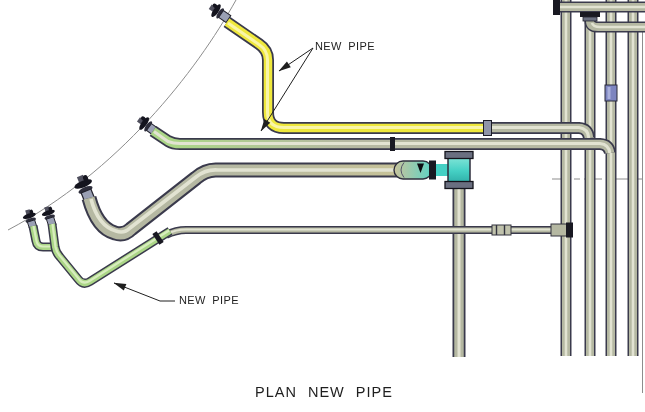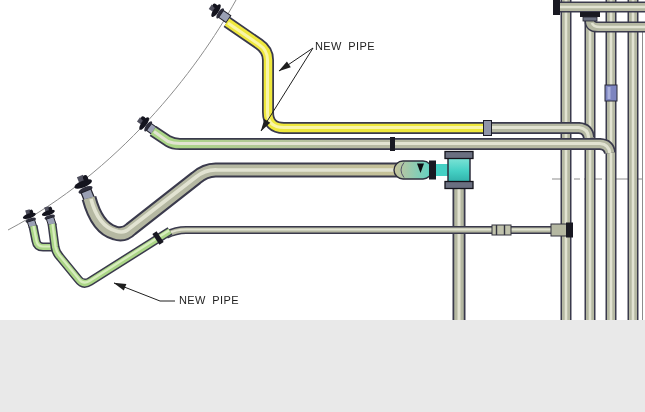--- a/index.html
+++ b/index.html
@@ -12,21 +12,21 @@
     --pipe_green:#abd687;
     --pipe_green_highlight:#d8edbe;
     --pipe_teal:#45d0c4;
     --coupling_blue:#7d85c0;
     --fitting_dark:#191922;
     --annotation:#1f1f1f;
     --construction_line:#8d8d8d;
   }
   html,body{margin:0;padding:0;background:#e9e9e9;}
   .sheet{
-    position:relative;width:645px;height:320px;background:var(--background);
+    position:relative;width:645px;height:412px;background:var(--background);
     overflow:hidden;font-family:"Liberation Sans",sans-serif;
   }
   svg{position:absolute;left:0;top:0;}
   svg *{vector-effect:none;}
   .ln{fill:none;stroke-linejoin:round;stroke-linecap:butt;}
   .o  {stroke:var(--pipe_outline);}
   .g  {stroke:var(--pipe_gray);}
   .gh {stroke:var(--pipe_gray_highlight);}
   .y  {stroke:var(--pipe_yellow);}
   .yh {stroke:var(--pipe_yellow_highlight);}
@@ -209,13 +209,14 @@
     <g>
       <path class="leader" d="M 175,301 L 160,301 L 114,283" marker-end="url(#arrow)"></path>
     </g>
   </svg>
 
   <div class="cad-label" style="left:315px;top:40px;">NEW PIPE</div>
 
 
   <div class="cad-label" style="left:179px;top:294px;">NEW PIPE</div>
 
+  <div class="cad-title" style="left:255px;top:384px;">PLAN NEW PIPE</div>
 </div>
 
 </body></html>

